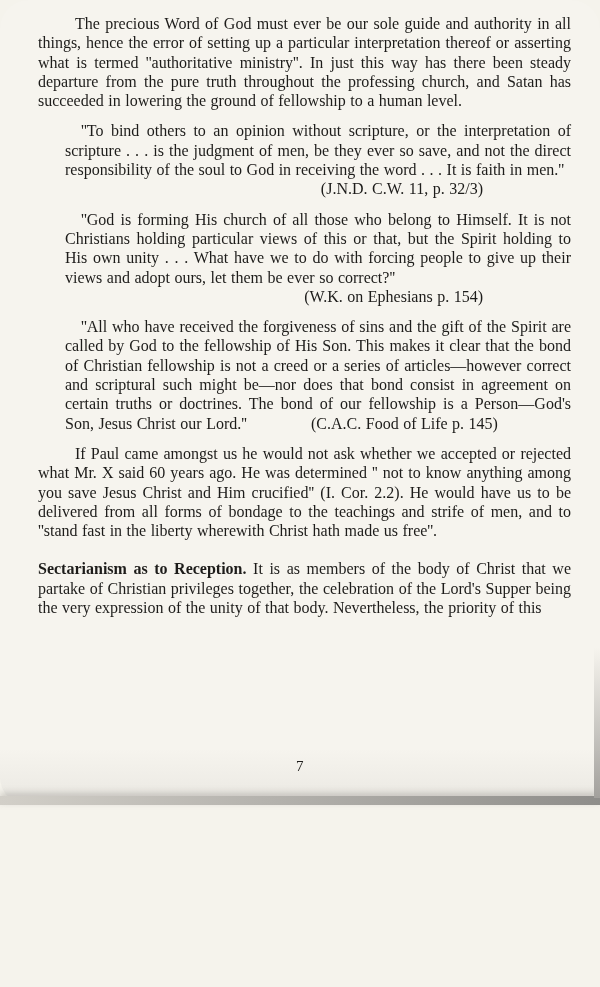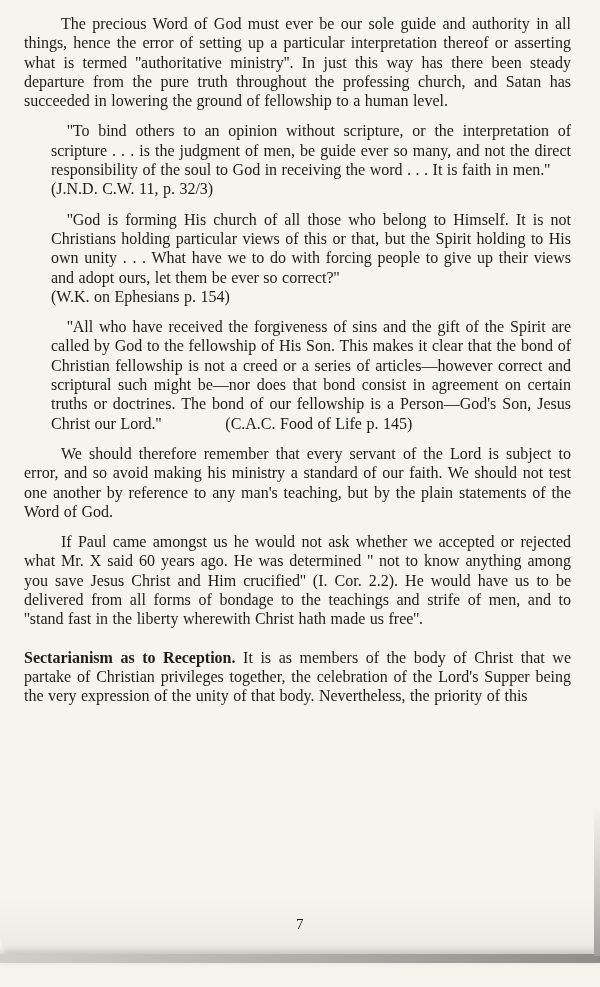--- a/index.html
+++ b/index.html
@@ -7,38 +7,38 @@
   body{
     width:600px; height:987px;
     overflow:hidden;
     background:#f5f3ec;
     color:#1d1c1a;
     font-family:"Liberation Serif","DejaVu Serif",serif;
     position:relative;
   }
   .sheet{
     position:relative;
-    width:600px; height:963px;
-    padding:14px 29px 0 24px;
+    width:600px; height:805px;
+    padding:14px 29px 0 38px;
     background:
       linear-gradient(to bottom, rgba(0,0,0,0) 93%, rgba(90,88,84,0.08) 100%),
       #f6f4ee;
     border-radius: 28px;
   }
   .para, .quote{
     font-size:16px;
     line-height:19.3px;
     text-align:justify;
     word-spacing:0.5px;
     margin-bottom:11px;
   }
   .para.indent{ text-indent:37px; }
   .quote{ margin-left:27px; }
   .qtext{ text-indent:16px; text-align:justify; }
-  .qattr{ text-align:left; padding-right:88px; }
+  .qattr{ text-align:right; padding-right:88px; }
   .qattr-inline{ margin-left:64px; white-space:nowrap; }
   .para.final{ margin-top:19px; }
   .para.final .lead{ font-weight:bold; }
   .page-number{
     position:absolute;
     left:0; bottom:30px;
     width:100%;
     text-align:center;
     font-size:15px;
     letter-spacing:0.5px;
@@ -59,34 +59,33 @@
 </style>
 </head>
 <body>
 
 <div class="sheet">
 
   <p class="para indent">The precious Word of God must ever be our sole guide and authority in all things, hence the error of setting up a particular interpretation thereof or asserting what is termed ''authoritative ministry''.  In just this way has there been steady departure from the pure truth throughout the professing church, and Satan has succeeded in lowering the ground of fellowship to a human level.</p>
 
 
   <div class="quote">
-    <p class="qtext">''To bind others to an opinion without scripture, or the interpretation of scripture . . . is the judgment of men, be guide ever so many, and not the direct responsibility of the soul to God in receiving the word . . . It is faith in men.''</p>
+    <p class="qtext">''To bind others to an opinion without scripture, or the interpretation of scripture . . . is the judgment of men, be they ever so save, and not the direct responsibility of the soul to God in receiving the word . . . It is faith in men.''</p>
     <p class="qattr">(J.N.D. C.W. 11, p. 32/3)</p>
   </div>
 
   <div class="quote">
     <p class="qtext">''God is forming His church of all those who belong to Himself.  It is not Christians holding particular views of this or that, but the Spirit holding to His own unity . . . What have we to do with forcing people to give up their views and adopt ours, let them be ever so correct?''</p>
     <p class="qattr">(W.K. on Ephesians p. 154)</p>
   </div>
 
   <div class="quote">
     <p class="qtext"><span>''All who have received the forgiveness of sins and the gift of the Spirit are called by God to the fellowship of His Son.  This makes it clear that the bond of Christian fellowship is not a creed or a series of articles—however correct and scriptural such might be—nor does that bond consist in agreement on certain truths or doctrines.  The bond of our fellowship is a Person—God's Son, Jesus Christ our Lord.''</span><span class="qattr-inline">(C.A.C. Food of Life p. 145)</span></p>
   </div>
 
-  <p class="para indent">We should therefore remember that every servant of the Lord is subject to error, and so avoid making his ministry a standard of our faith.  We should not test one another by reference to any man's teaching, but by the plain statements of the Word of God.</p>
 
   <p class="para indent">If Paul came amongst us he would not ask whether we accepted or rejected what Mr. X said 60 years ago.  He was determined '' not to know anything among you save Jesus Christ and Him crucified'' (I. Cor. 2.2).  He would have us to be delivered from all forms of bondage to the teachings and strife of men, and to ''stand fast in the liberty wherewith Christ hath made us free''.</p>
 
   <p class="para final"><strong class="lead">Sectarianism as to Reception.</strong>
     <span>It is as members of the body of Christ that we partake of Christian privileges together, the celebration of the Lord's Supper being the very expression of the unity of that body.  Nevertheless, the priority of this</span></p>
 
   <div class="page-number">7</div>
 
   <div class="scan-edge-bottom"></div>
   <div class="scan-edge-right"></div>

